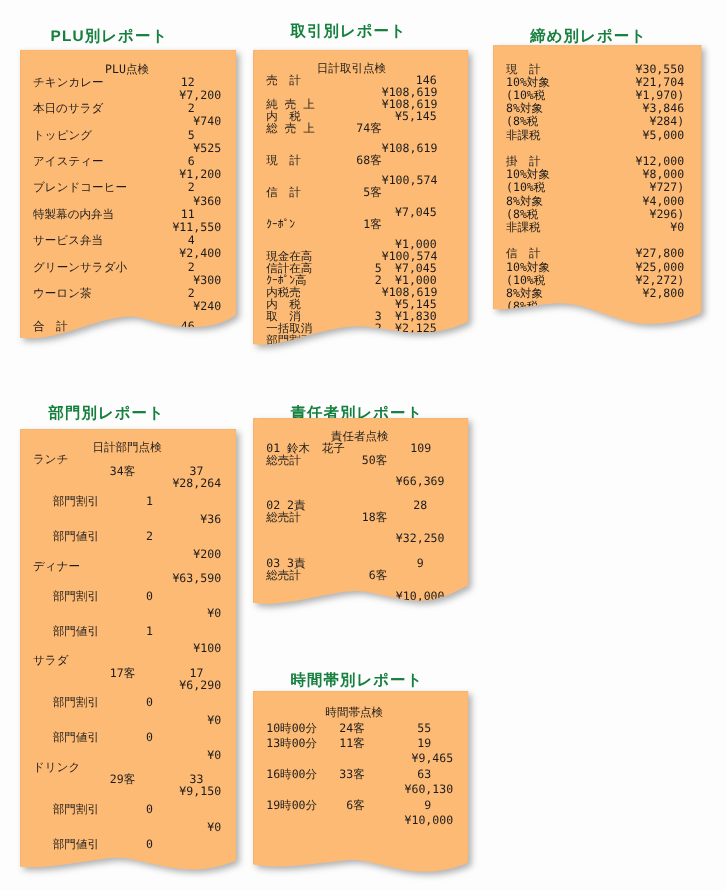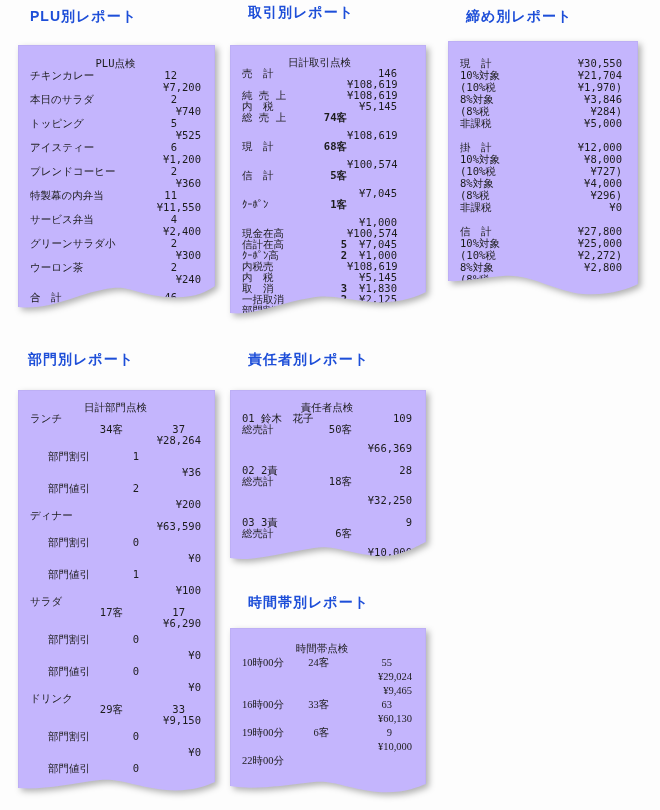--- a/index.html
+++ b/index.html
@@ -1,54 +1,54 @@
 <!DOCTYPE html>
 <html><head>
 <meta charset="utf-8">
 <style>
   html,body{margin:0;padding:0;}
   body{background:#fdfdfd;}
   .page{position:relative;width:660px;height:810px;background:#fdfdfd;overflow:hidden;
         font-family:"Liberation Sans","DejaVu Sans",sans-serif;}
-  .rtitle{position:absolute;margin:0;font-size:14px;font-weight:600;color:#1d4ed8;
+  .rtitle{position:absolute;margin:16px;font-size:14px;font-weight:600;color:#15803d;
           letter-spacing:1px;white-space:pre;}
   .t1{left:30px;top:8px;}  .t2{left:248px;top:4px;}  .t3{left:466px;top:8px;}
   .t4{left:28px;top:351px;} .t5{left:248px;top:351px;} .t6{left:248px;top:594px;}
 
   .pwrap{position:absolute;filter:drop-shadow(3px 3px 3px rgba(0,0,0,.30));}
-  .paper{background:#c4b5fd;box-shadow:inset 0 0 0 1px rgba(0,0,0,.03);
+  .paper{background:#fdba74;box-shadow:inset 0 0 0 1px rgba(0,0,0,.03);
          padding-top:12px;box-sizing:border-box;
          font-family:"DejaVu Sans Mono","Liberation Mono",monospace;
          color:#1c1c1c;}
   .w1{left:18px;top:45px;}   .p1{width:197px;height:270px;clip-path:path('M0 0 H197 V241 C188 247,175 254,150 252 C120 250,112 241,95 243 C60 247,35 266,0 262 Z');}
   .w2{left:230px;top:45px;}  .p2{width:196px;height:274px;clip-path:path('M0 0 H196 V247 C186 252,168 259,142 257 C112 254,100 249,80 253 C48 258,24 271,0 268 Z');}
   .w3{left:448px;top:41px;}  .p3{width:190px;height:258px;padding-top:16px;clip-path:path('M0 0 H190 V243 C180 248,160 255,135 253 C105 250,82 232,55 235 C30 237,14 241,0 240 Z');}
   .w4{left:18px;top:390px;}  .p4{width:197px;height:405px;clip-path:path('M0 0 H197 V392 C188 396,172 402,148 400 C118 397,102 388,82 390 C50 394,26 400,0 398 Z');}
-  .w5{left:230px;top:390px;} .p5{width:196px;height:175px;clip-path:path('M0 0 H196 V152 C188 155,170 168,146 166 C116 163,104 155,84 158 C50 163,24 172,0 168 Z');}
+  .w5{left:230px;top:380px;} .p5{width:196px;height:175px;clip-path:path('M0 0 H196 V152 C188 155,170 168,146 166 C116 163,104 155,84 158 C50 163,24 172,0 168 Z');}
   .w6{left:230px;top:628px;} .p6{width:196px;height:170px;clip-path:path('M0 0 H196 V156 C188 159,172 166,148 164 C118 161,104 152,84 154 C50 158,24 162,0 158 Z');}
 
   .row{display:flex;min-height:11px;line-height:11px;font-size:10.5px;
        padding-left:12px;padding-right:14px;white-space:pre;}
   .row span{display:block;}
   .row .l{flex:1;text-align:left;}
   .row .m,.row .r{text-align:right;}
   .row.c{justify-content:center;padding-right:24px;}
   .row.i{padding-left:30px;}
   .row.b{min-height:11px;}
   .row.g5{margin-top:5px !important;} .row.g7{margin-top:7px !important;}
   .row.g8{margin-top:8px !important;} 
 
   .p1 .row{margin-top:1px;padding-right:14px;} .p1 .r{width:72px;} .p1 .m{width:0;}
   .p1 .row.q .r{padding-right:24px;}
-  .p2 .row{padding-right:29px;} .p2 .m{width:40px;font-weight:bold;} .p2 .r{width:50px;}
+  .p2 .row{padding-right:29px;} .p2 .m{width:40px;} .p2 .r{width:50px;}
   .p3 .row{margin-top:1px;padding-right:16px;} .p3 .m{width:0;} .p3 .r{width:72px;}
   .p4 .row{padding-right:14px;} .p4 .m{width:42px;} .p4 .r{width:62px;}
   .p4 .row.q .r{padding-right:16px;}
-  .p5 .row{padding-right:14px;} .p5 .m{width:40px;} .p5 .r{width:60px;}
-  .p6 .row{margin-top:3px;font-family:Liberation Serif, serif;} .p6 .m{width:46px;} .p6 .r{width:64px;}
+  .p5 .row{padding-right:14px;} .p5 .m{width:40px;} .p5 .r{width:60px;text-align:center;}
+  .p6 .row{margin-top:3px;} .p6 .m{width:46px;} .p6 .r{width:64px;}
   .p6 .row.q .r{padding-right:20px;}
 </style>
 </head>
 <body>
 
 <div class="page">
 
   <h2 class="rtitle t1">PLU別レポート</h2>
   <h2 class="rtitle t2">取引別レポート</h2>
   <h2 class="rtitle t3">締め別レポート</h2>
@@ -172,23 +172,22 @@
         <div class="row b"><span class="l"></span><span class="m"></span><span class="r"></span></div>
         <div class="row"><span class="l">03 3責</span><span class="m"></span><span class="r">9</span></div>
         <div class="row"><span class="l">総売計</span><span class="m">6客</span><span class="r"></span></div>
         <div class="row g8"><span class="l"></span><span class="m"></span><span class="r">¥10,000</span></div>
       </div>
     </div>
   <div class="pwrap w6">
       <div class="paper p6">
         <div class="row c"><span>時間帯点検</span></div>
         <div class="row q"><span class="l">10時00分</span><span class="m">24客</span><span class="r">55</span></div>
-        <div class="row"><span class="l"></span><span class="m"></span><span class="r">¥29,024</span></div>
+        <div class="row q"><span class="l">13時00分</span><span class="m">11客</span><span class="r">19</span></div>
         <div class="row"><span class="l"></span><span class="m"></span><span class="r">¥9,465</span></div>
         <div class="row q"><span class="l">16時00分</span><span class="m">33客</span><span class="r">63</span></div>
         <div class="row"><span class="l"></span><span class="m"></span><span class="r">¥60,130</span></div>
         <div class="row q"><span class="l">19時00分</span><span class="m">6客</span><span class="r">9</span></div>
         <div class="row"><span class="l"></span><span class="m"></span><span class="r">¥10,000</span></div>
-        <div class="row"><span class="l">22時00分</span><span class="m"></span><span class="r"></span></div>
       </div>
     </div>
 
 </div>
 
 </body></html>

